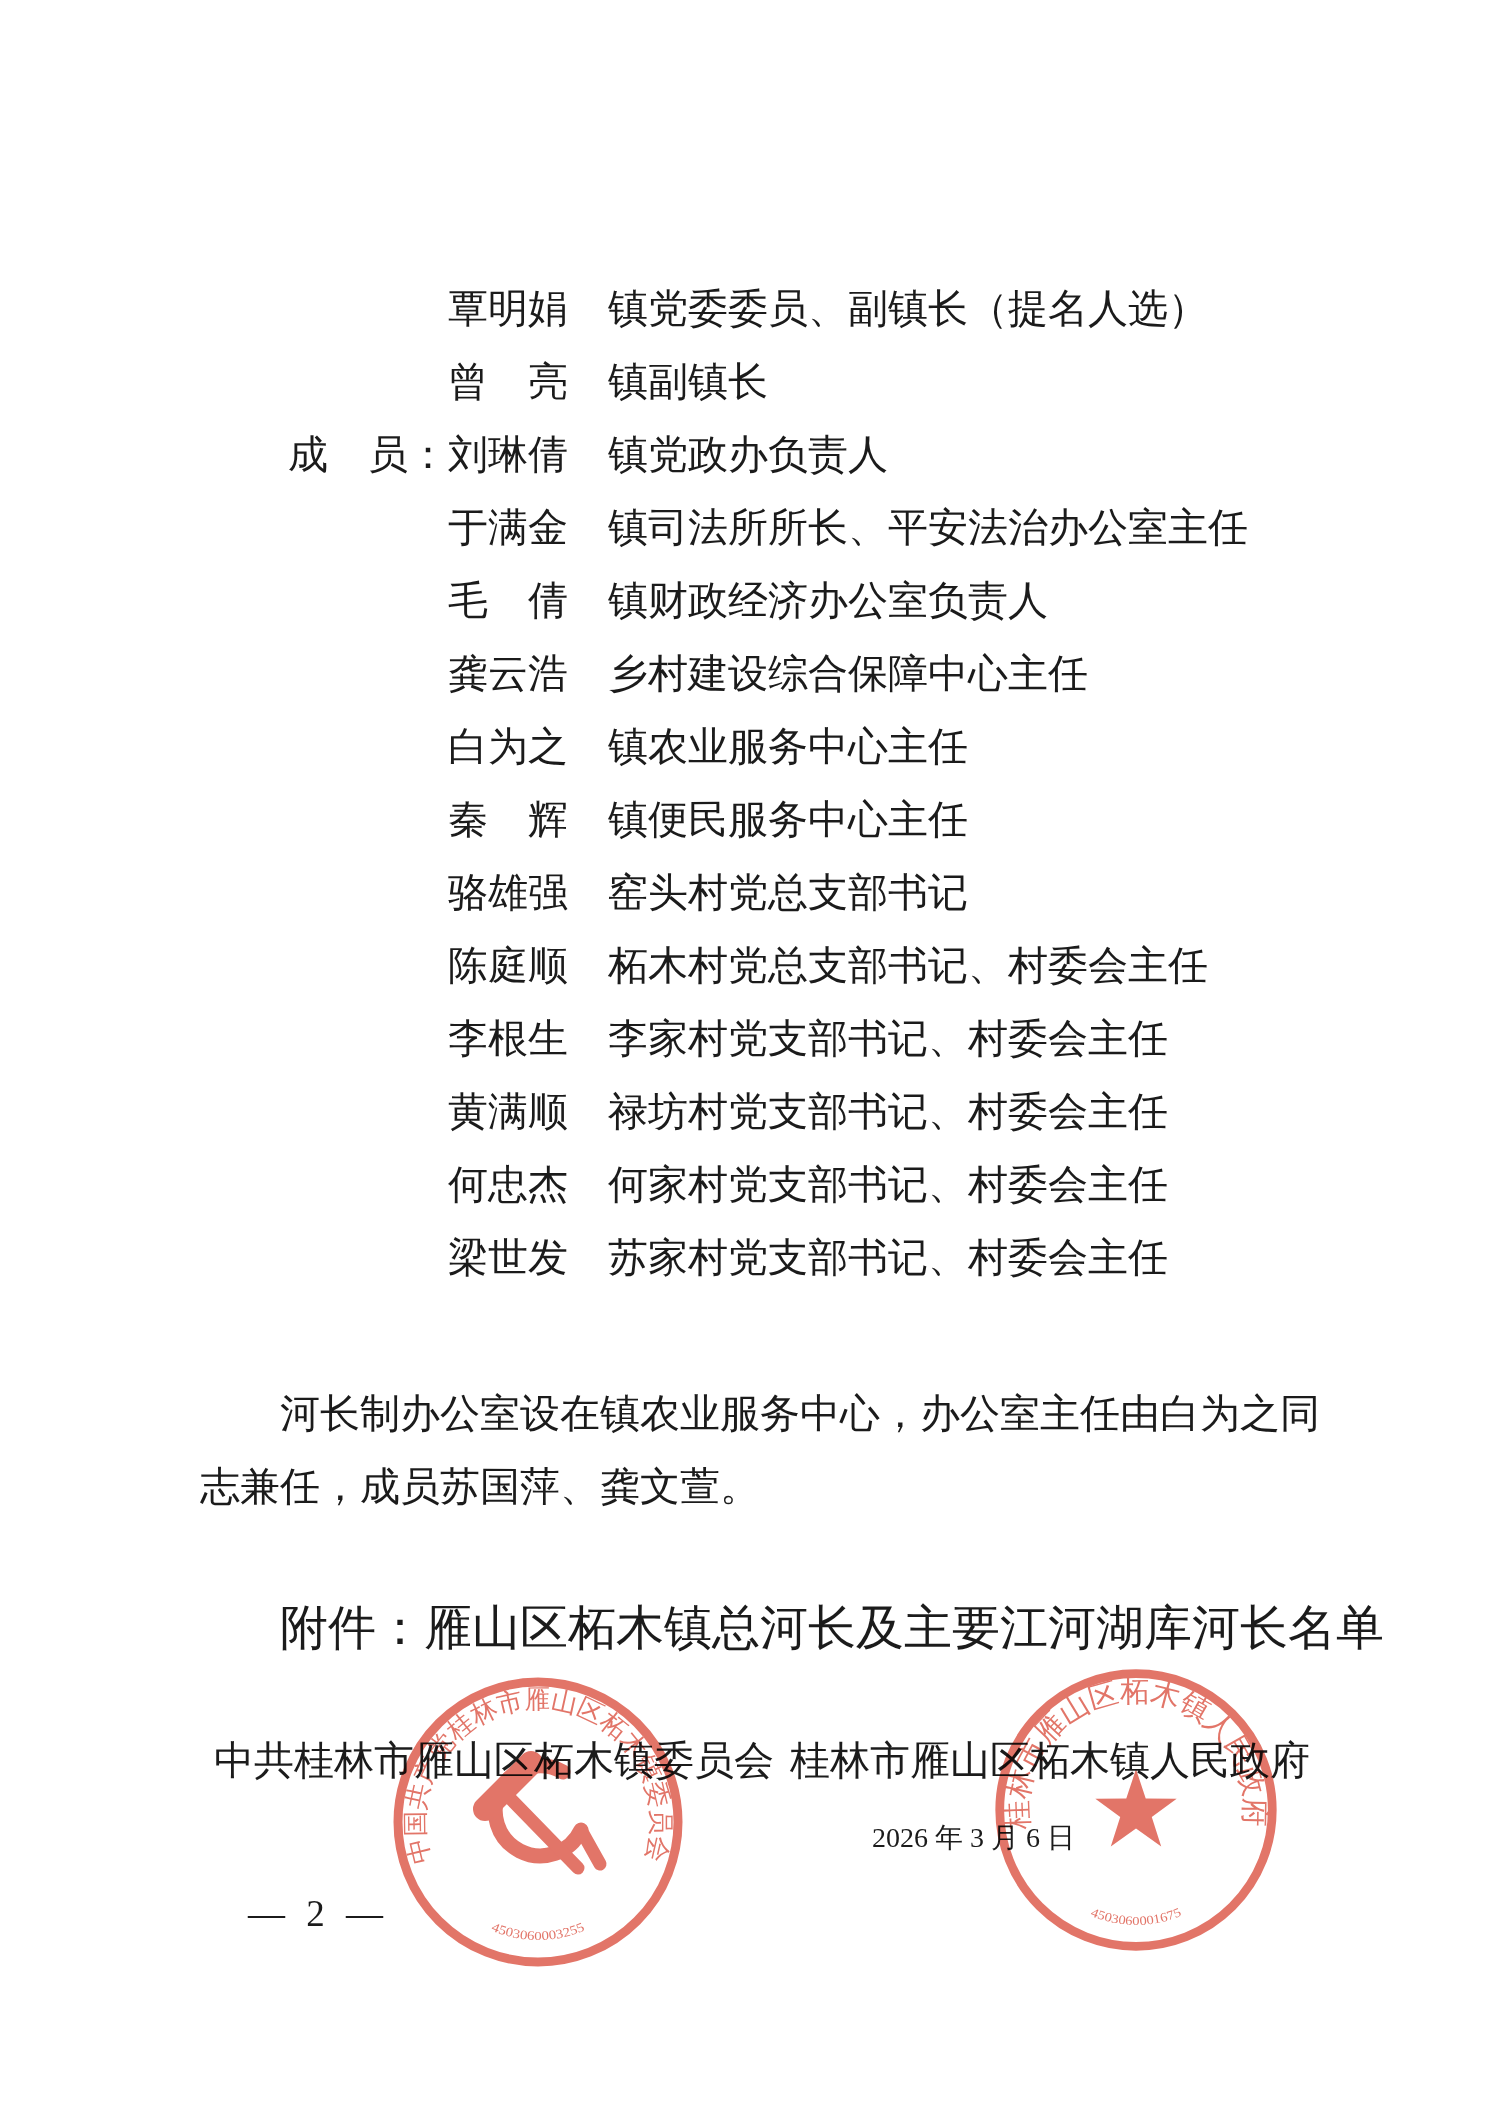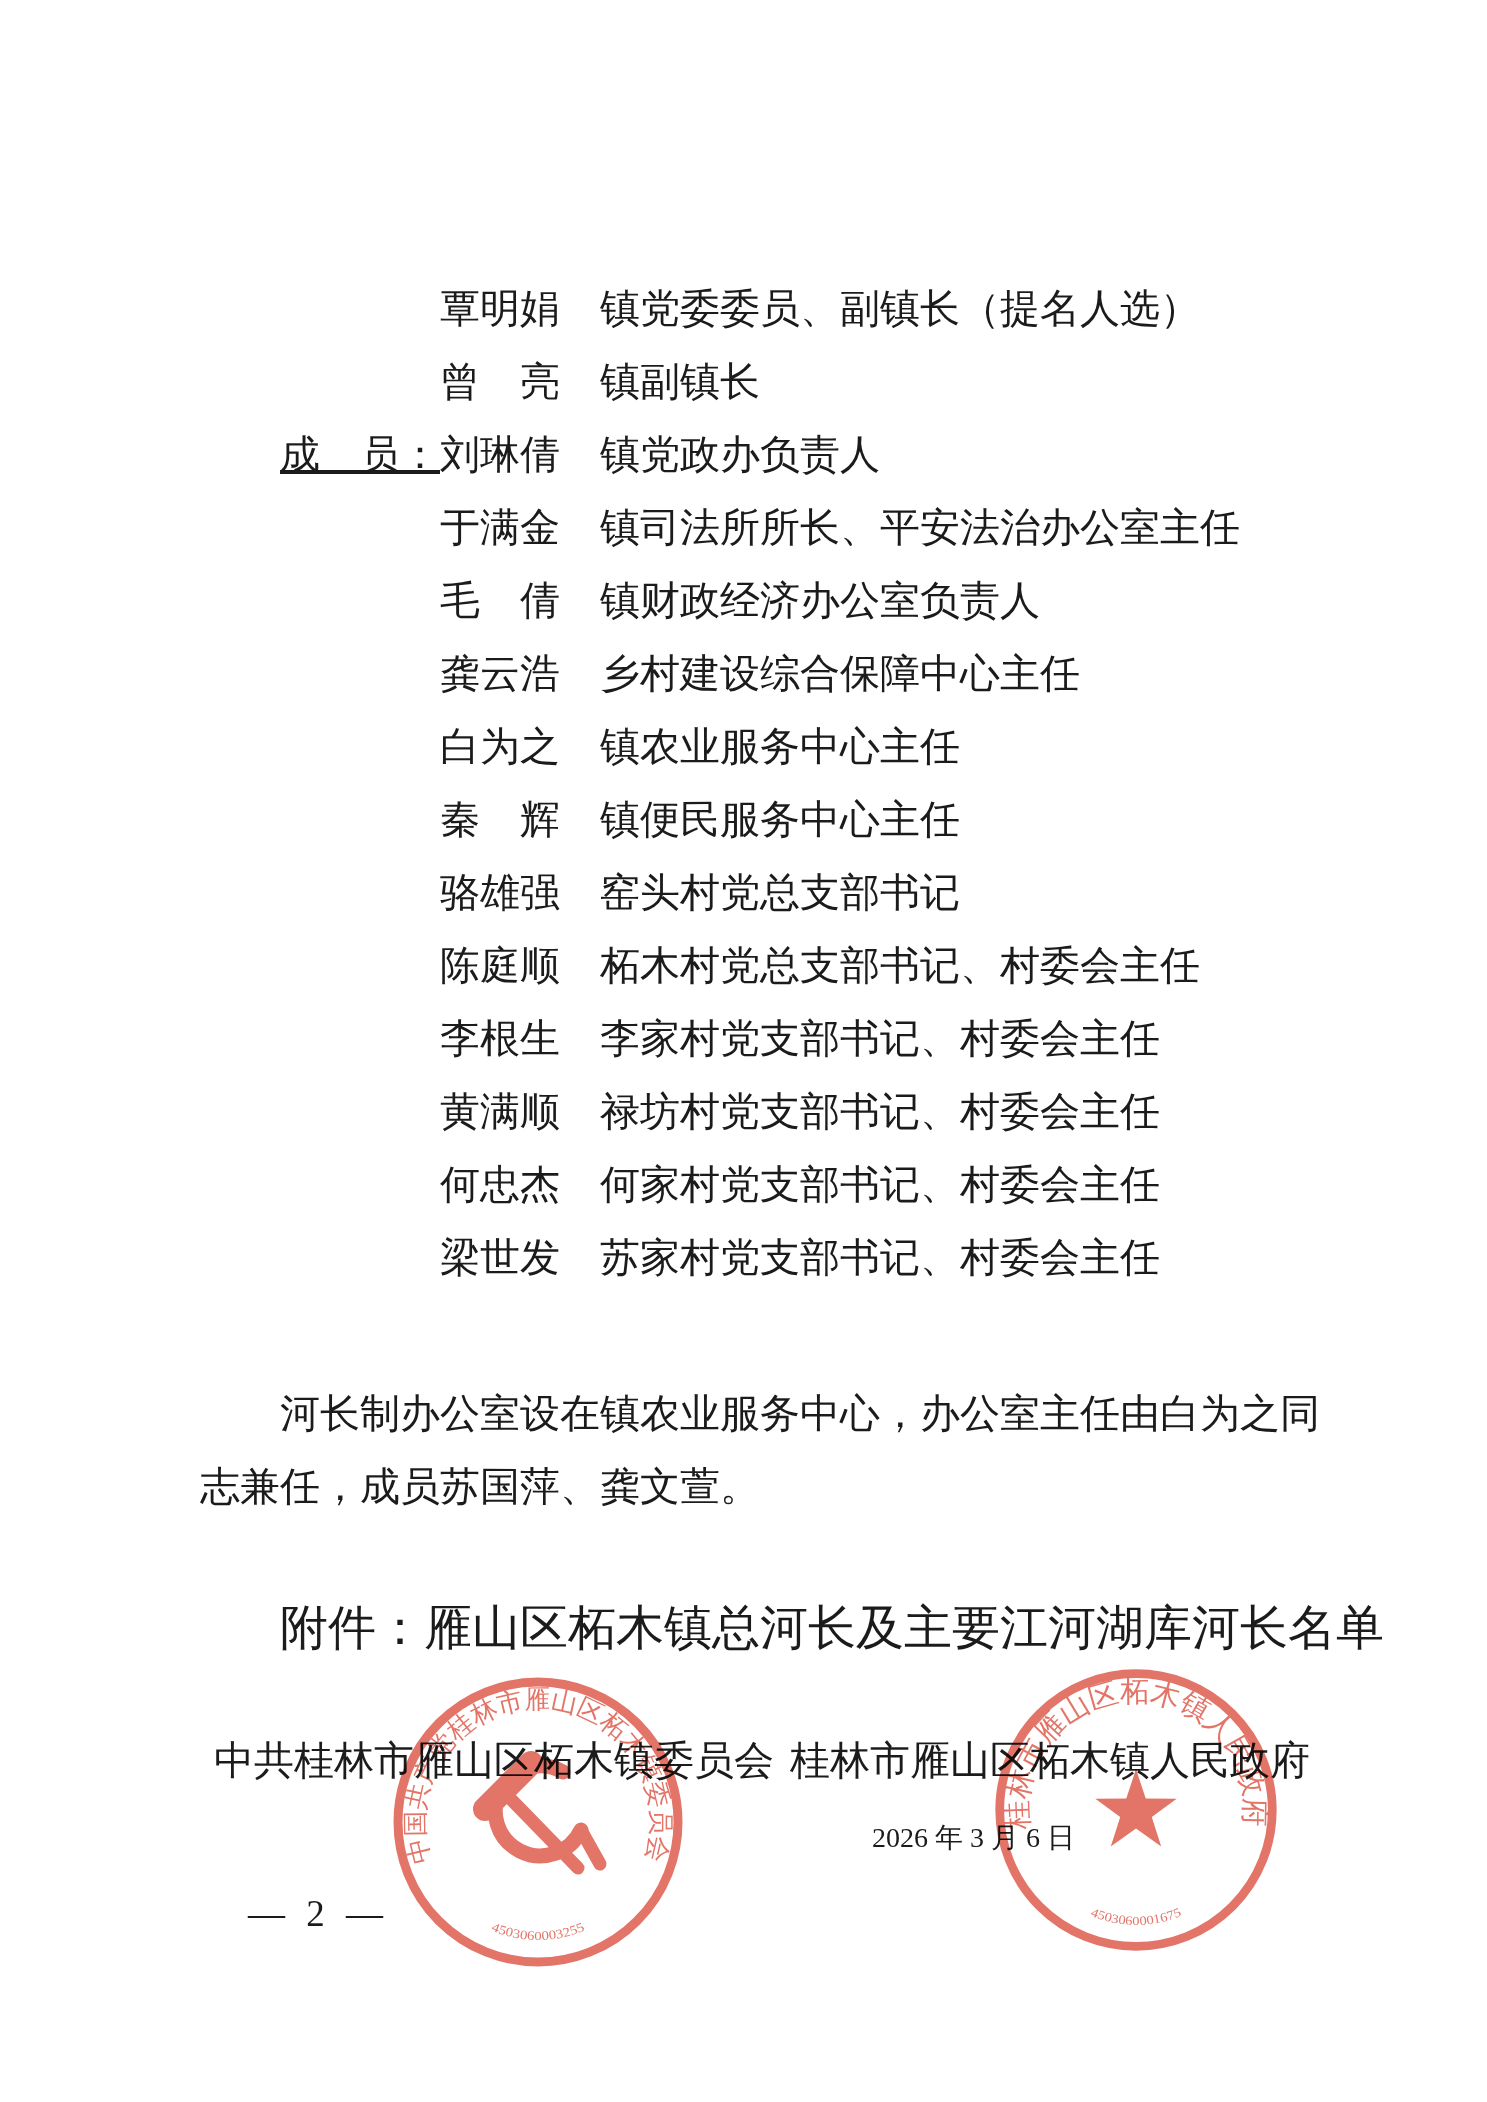--- a/index.html
+++ b/index.html
@@ -7,22 +7,22 @@
     position:relative;
     width:1487px;height:2102px;
     margin:0 auto;
     background:#ffffff;
     overflow:hidden;
     font-family:"Liberation Serif","DejaVu Serif",serif;
     color:#1b1b1b;
   }
   
   .roster{position:absolute;top:272px;left:0;right:0;z-index:2;}
-  .roster-row{display:flex;height:73px;line-height:73px;font-size:40px;white-space:nowrap;}
-  .rlabel{display:inline-block;width:160px;margin-left:280px;letter-spacing:0;text-decoration:underline;}
+  .roster-row{display:flex;height:73px;line-height:73px;font-size:40px;white-space:nowrap;margin-left:8px;}
+  .rlabel{display:inline-block;width:160px;margin-left:280px;letter-spacing:0;}
   .rname{display:inline-block;width:160px;}
   .rpos{flex:1;}
   
   .office-note{position:absolute;left:200px;top:1377px;width:1150px;z-index:2;
     font-size:40px;line-height:73px;}
   .office-note .l1{display:block;text-indent:80px;}
   .office-note .l2{display:block;}
   
   .attachment{position:absolute;left:280px;top:1591px;z-index:2;
     font-size:48px;line-height:73px;white-space:nowrap;}

